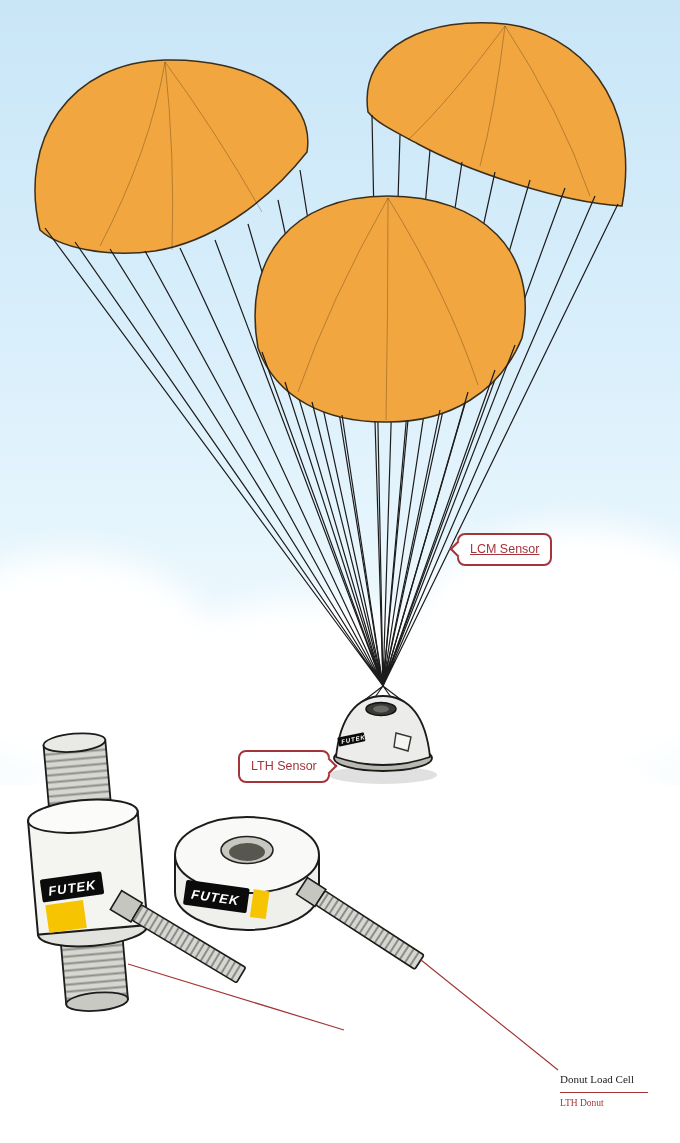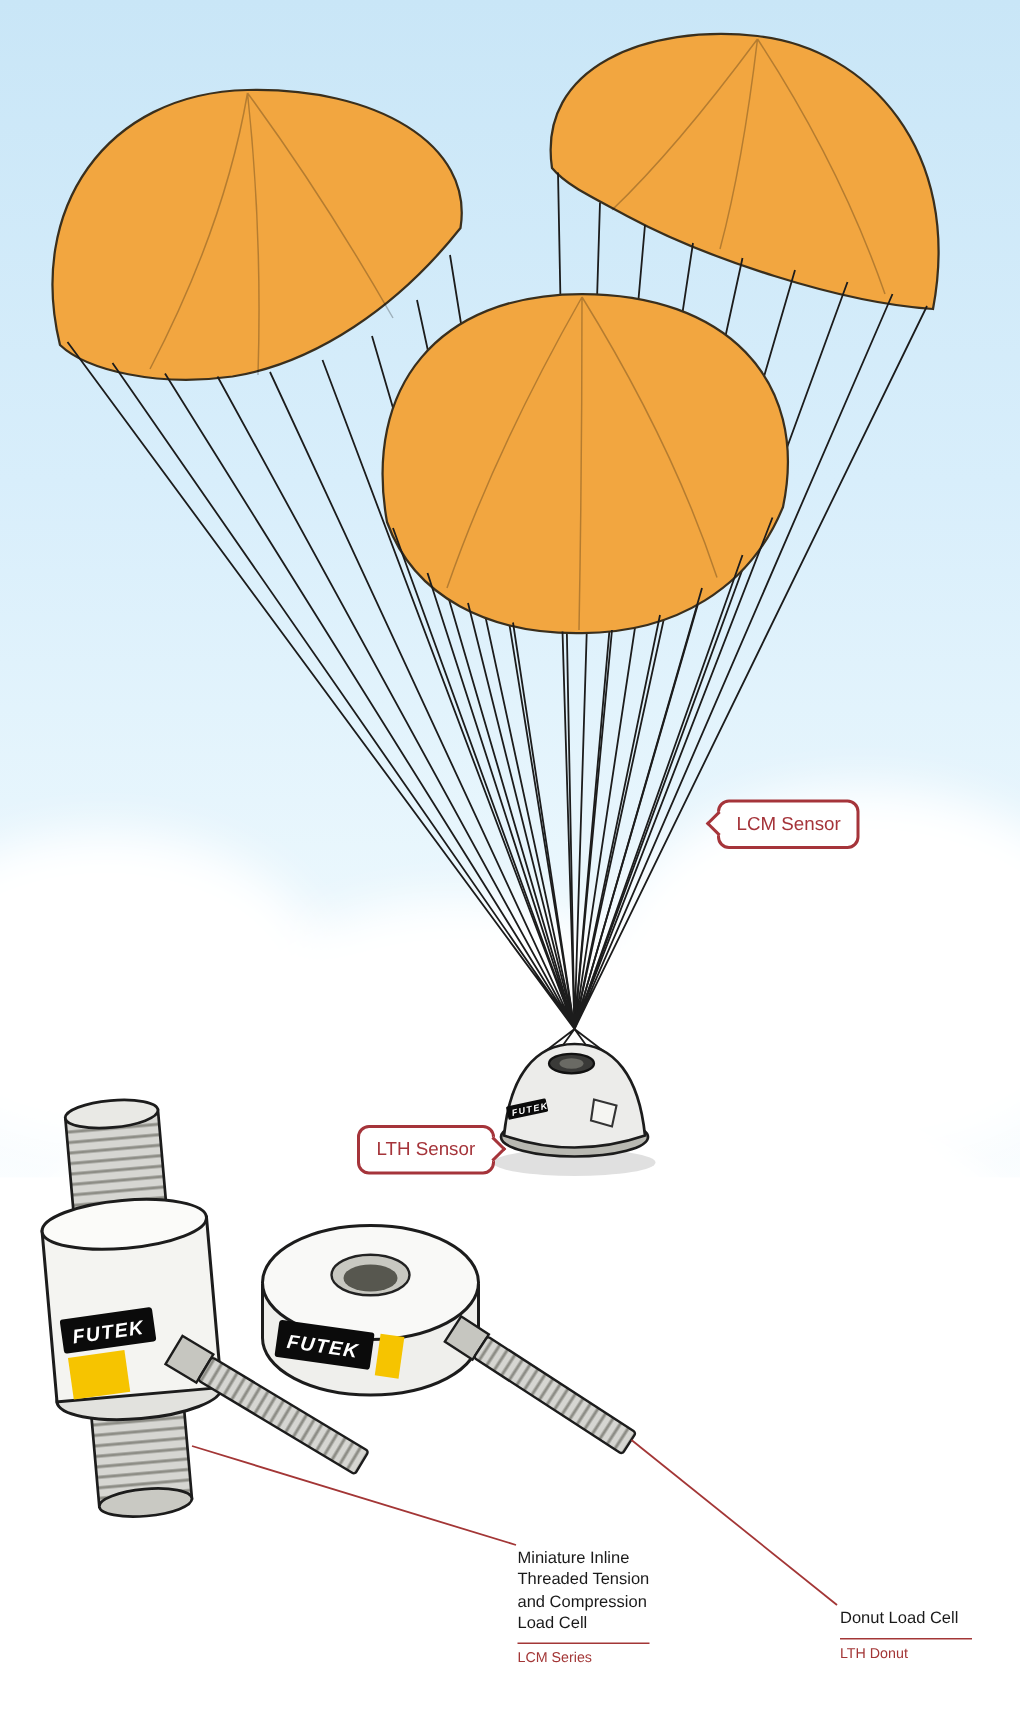--- a/index.html
+++ b/index.html
@@ -16,30 +16,30 @@
   #ground  { position:absolute; left:0; right:0; top:785px; bottom:0; background:#fff; }
   #art { position:absolute; left:0; top:0; }
 
   .callout {
     position:absolute; background:#fff; border:2px solid #A5343A; border-radius:8px;
     color:#A5343A; font-size:12.5px; line-height:1; padding:8px 11px; white-space:nowrap;
   }
   .callout .tip {
     position:absolute; width:10px; height:10px; background:#fff; top:50%;
   }
-  #callout-lcm { left:478px; top:533px; }
+  #callout-lcm { left:457px; top:533px;text-decoration:underline; }
   #callout-lcm .tip { left:-7px; margin-top:-6px; border-left:2px solid #A5343A; border-bottom:2px solid #A5343A; transform:rotate(45deg); }
   #callout-lth { left:238px; top:702px;margin-top:48px; }
   #callout-lth .tip { right:-7px; margin-top:-6px; border-right:2px solid #A5343A; border-top:2px solid #A5343A; transform:rotate(45deg); }
 
   .prod-label { position:absolute; color:#1a1a1a; font-size:11px; line-height:1.3; }
   .prod-label .rule { width:88px; border-top:1.5px solid #A33636; margin:6px 0 4px; }
   .prod-label .series { color:#A33636; font-size:9.5px; }
   #label-lcm { left:345px; top:1032px; width:98px; }
-  #label-lth { left:560px; top:1072px; width:110px; }
+  #label-lth { left:560px; top:1072px; width:110px;font-family:Liberation Serif, serif; }
 
   .futek-svg-text { font-family:"Liberation Sans", sans-serif; font-weight:bold; font-style:italic; fill:#fff; letter-spacing:1px; }
 </style>
 </head>
 <body>
 
 <div id="stage">
 
   <div class="cloud" id="cloud-1"></div>
   <div class="cloud" id="cloud-2"></div>
@@ -146,24 +146,19 @@
 
   <div class="callout" id="callout-lcm">
     <span>LCM Sensor</span>
     <div class="tip"></div>
   </div>
   <div class="callout" id="callout-lth">
     <span>LTH Sensor</span>
     <div class="tip"></div>
   </div>
 
-  <div class="prod-label" id="label-lcm">
-    <div>Miniature Inline Threaded Tension and Compression Load Cell</div>
-    <div class="rule"></div>
-    <div class="series">LCM Series</div>
-  </div>
   <div class="prod-label" id="label-lth">
     <div>Donut Load Cell</div>
     <div class="rule"></div>
     <div class="series">LTH Donut</div>
   </div>
 
 </div>
 
 </body></html>

